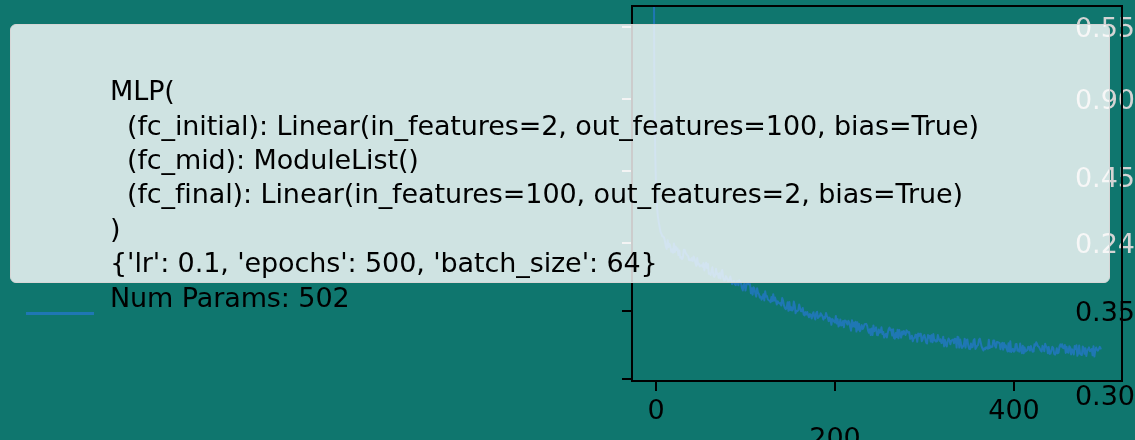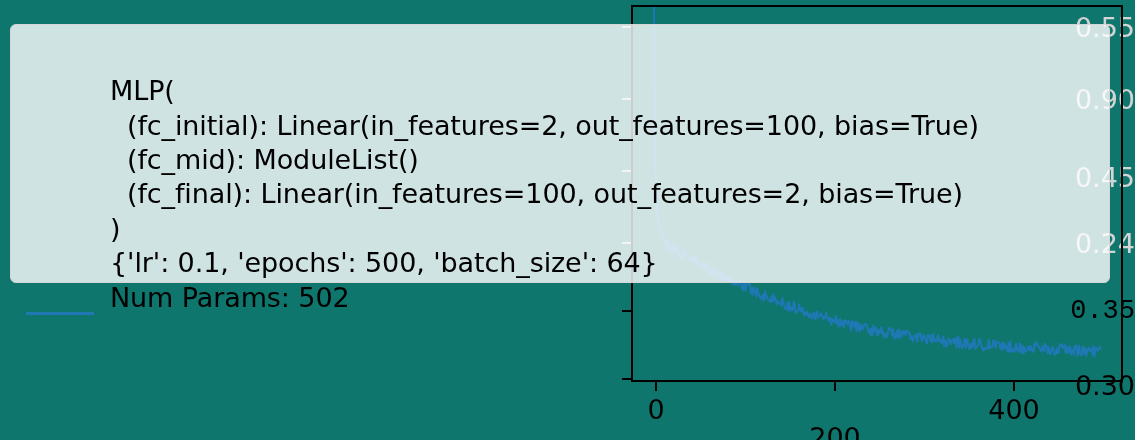--- a/index.html
+++ b/index.html
@@ -124,24 +124,24 @@
 
     <div class="ytick-label dim" style="top:86px; width:610px;">0.90</div>
     <div class="ytick-mark dim" style="left:622px; top:98px;"></div>
 
     <div class="ytick-label dim" style="top:140px; width:610px;margin-top:24px;">0.45</div>
     <div class="ytick-mark dim" style="left:622px; top:170px;"></div>
 
     <div class="ytick-label dim" style="top:230px; width:610px;">0.24</div>
     <div class="ytick-mark dim" style="left:622px; top:242px;"></div>
 
-    <div class="ytick-label" style="top:298px; width:610px;font-family:Liberation Mono, monospace;">0.35</div>
+    <div class="ytick-label" style="top:298px; width:610px;">0.35</div>
     <div class="ytick-mark" style="left:622px; top:310px;"></div>
 
-    <div class="ytick-label" style="top:372px; width:610px;">0.30</div>
+    <div class="ytick-label" style="top:382px; width:610px;">0.30</div>
     <div class="ytick-mark" style="left:622px; top:378px;"></div>
   </div>
 
   <svg id="plot-svg" viewBox="0 0 492 377" preserveAspectRatio="none">
     <defs>
       <clipPath id="plotclip">
           <rect x="0" y="0" width="492" height="377"></rect>
         </clipPath>
     </defs>
     <g clip-path="url(#plotclip)">

